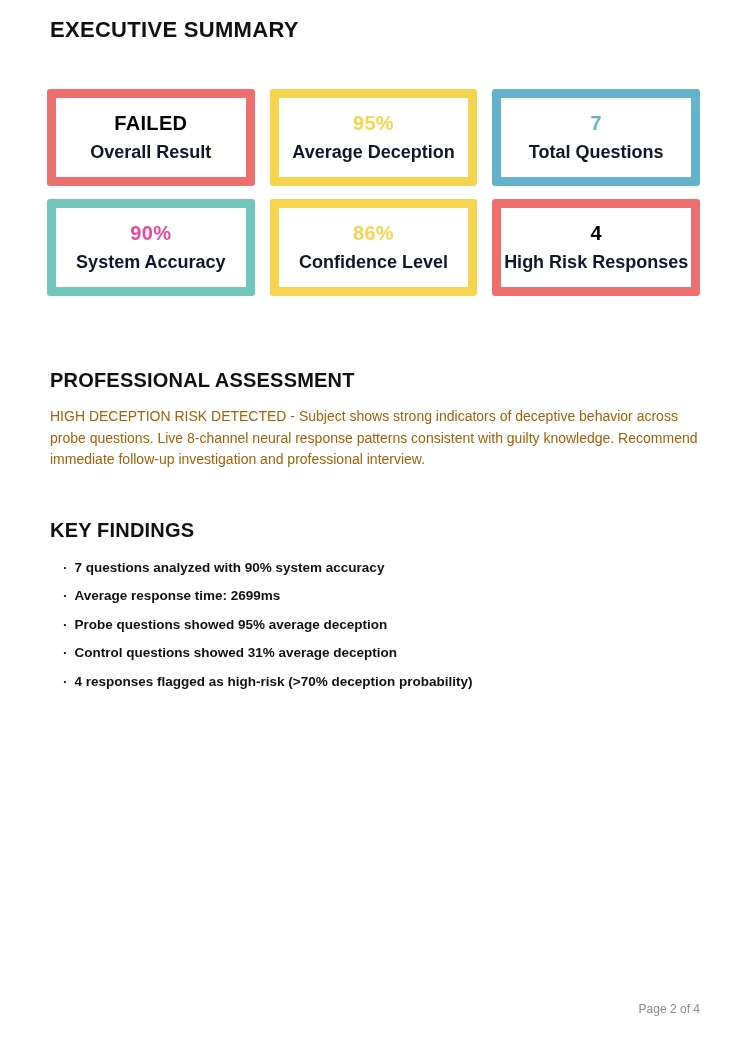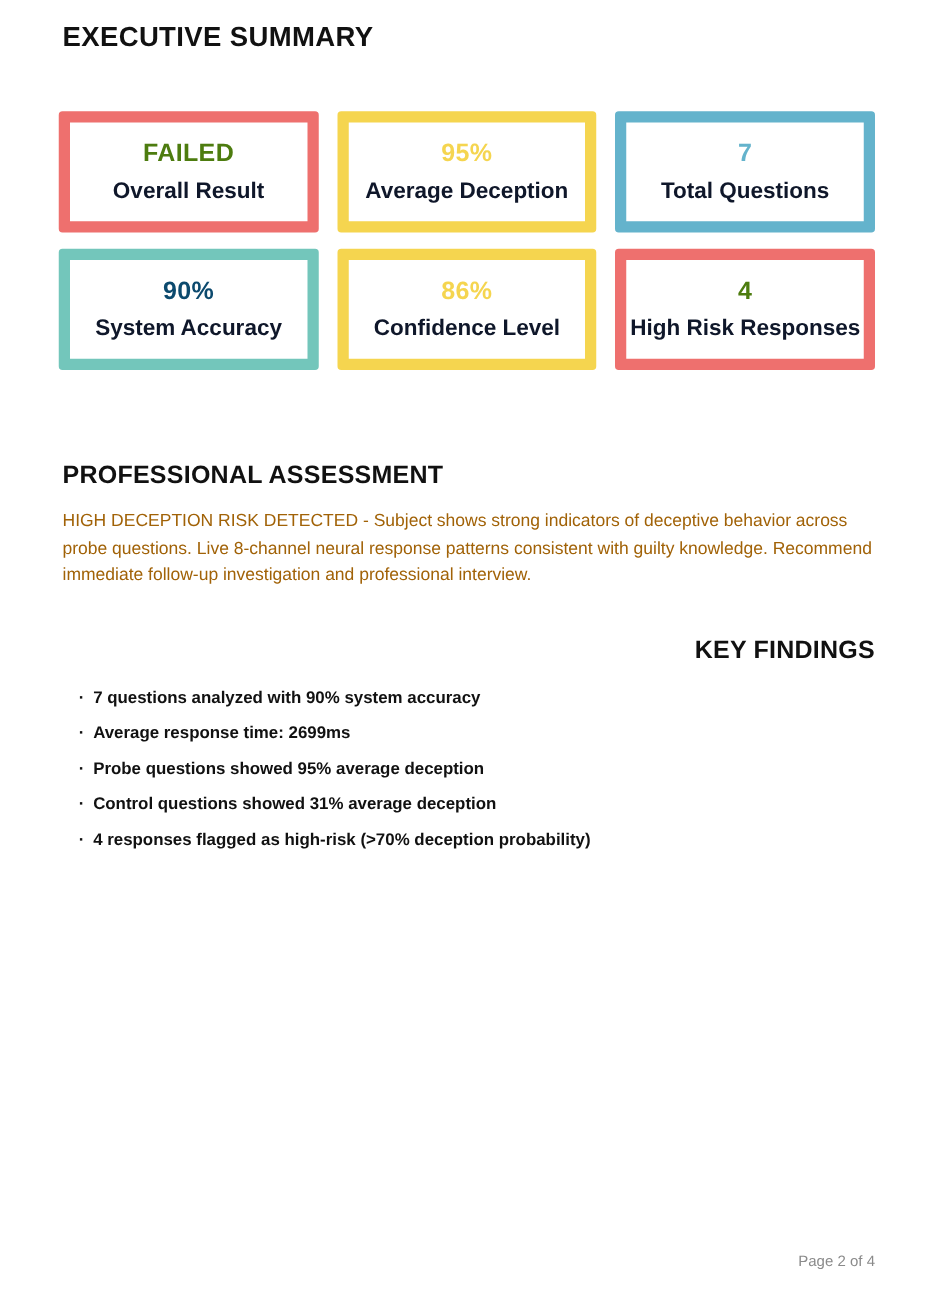--- a/index.html
+++ b/index.html
@@ -50,46 +50,46 @@
     font-size: 20px;
     font-weight: bold;
     letter-spacing: 0.3px;
   }
   .card-label {
     font-size: 18px;
     font-weight: bold;
     color: #0f172a;
   }
   .card.red    { border-color: #EE706E; }
-  .card.red    .card-value { color: #4d7c0f; }
+  .card.red    .card-value { color: #000000; }
   .card.yellow { border-color: #F5D54F; }
   .card.yellow .card-value { color: #F5D54F; }
   .card.blue   { border-color: #64B3CC; }
   .card.blue   .card-value { color: #64B3CC; }
   .card.teal   { border-color: #73C6BB; }
-  .card.teal   .card-value { color: #0c4a6e; }
+  .card.teal   .card-value { color: #ec4899; }
 
   .section-heading {
     margin: 0;
     font-size: 20px;
     font-weight: bold;
     color: #111111;
     letter-spacing: 0.2px;
     padding-left: 3px;
   }
   .assessment-heading { margin-top: 73px; }
   .assessment-body {
     margin: 14px 0 0 0;
     padding-left: 3px;
     max-width: 652px;
     font-size: 14px;
     line-height: 21.5px;
     color: #a16207;
   }
-  .findings-heading { margin-top: 38px; text-align: right; }
+  .findings-heading { margin-top: 48px; }
   .findings-list {
     list-style: none;
     margin: 12px 0 0 0;
     padding: 0 0 0 16px;
   }
   .findings-list li {
     font-size: 13.5px;
     font-weight: bold;
     line-height: 28.5px;
     color: #111111;

